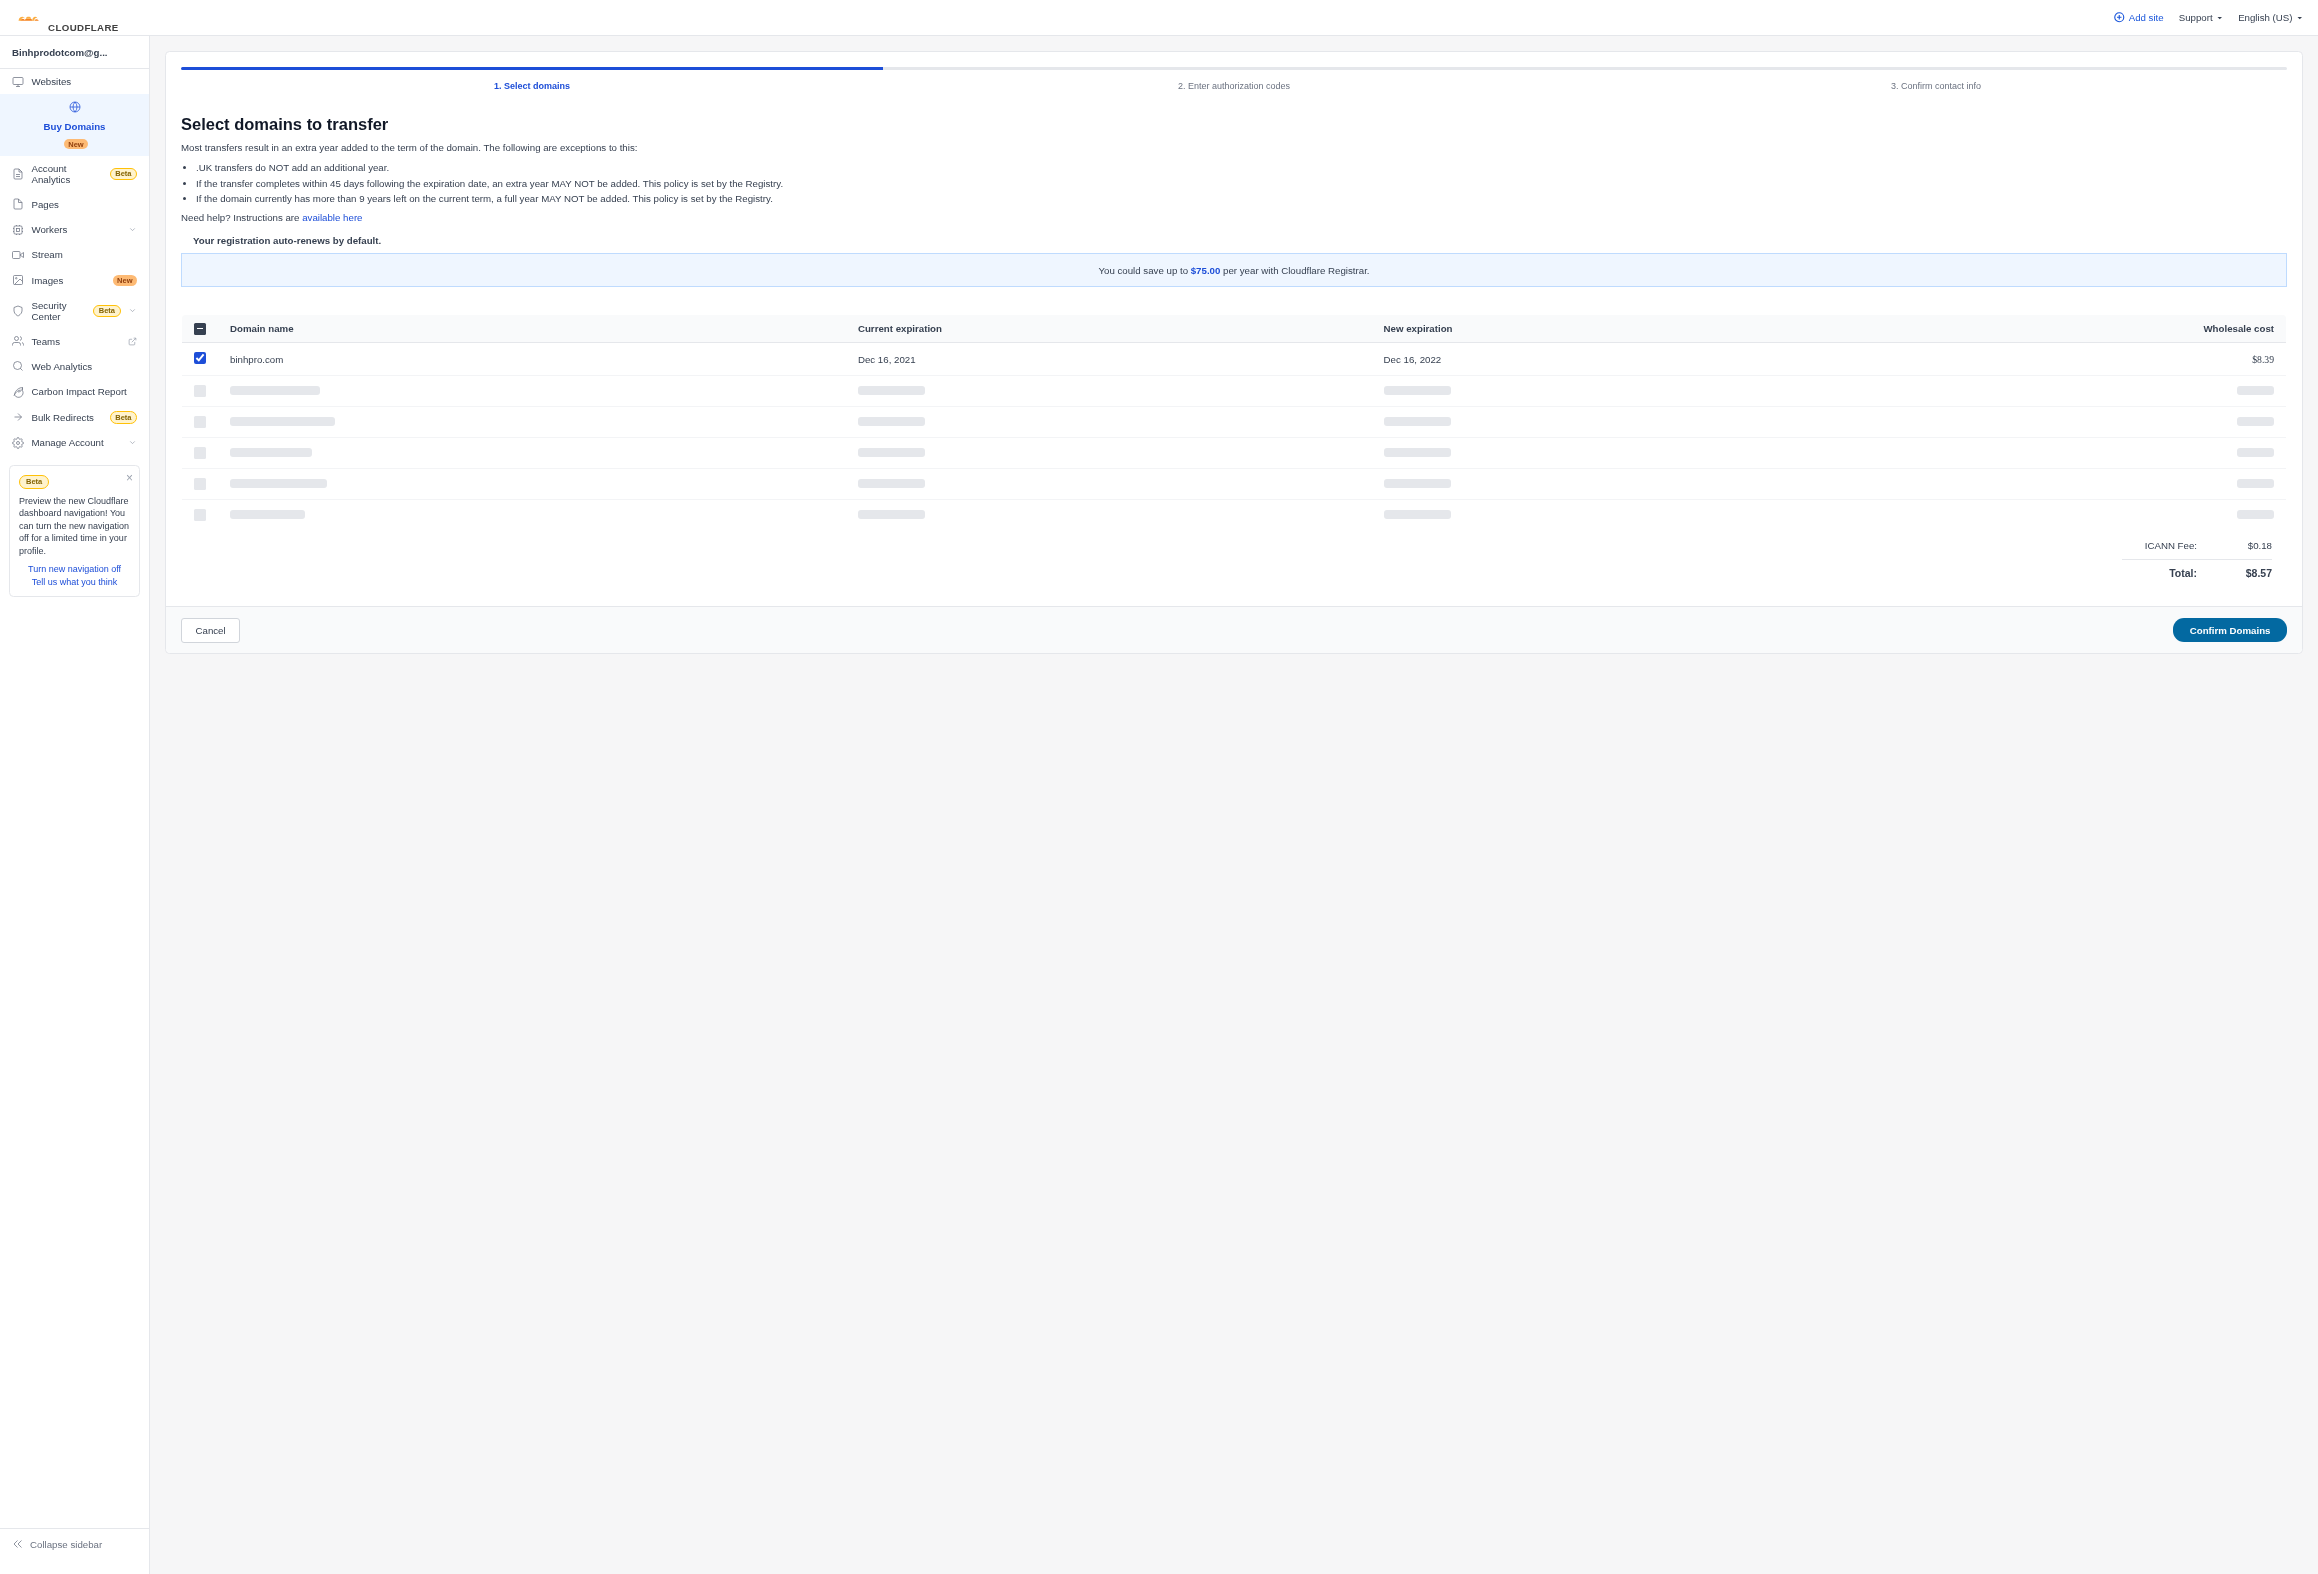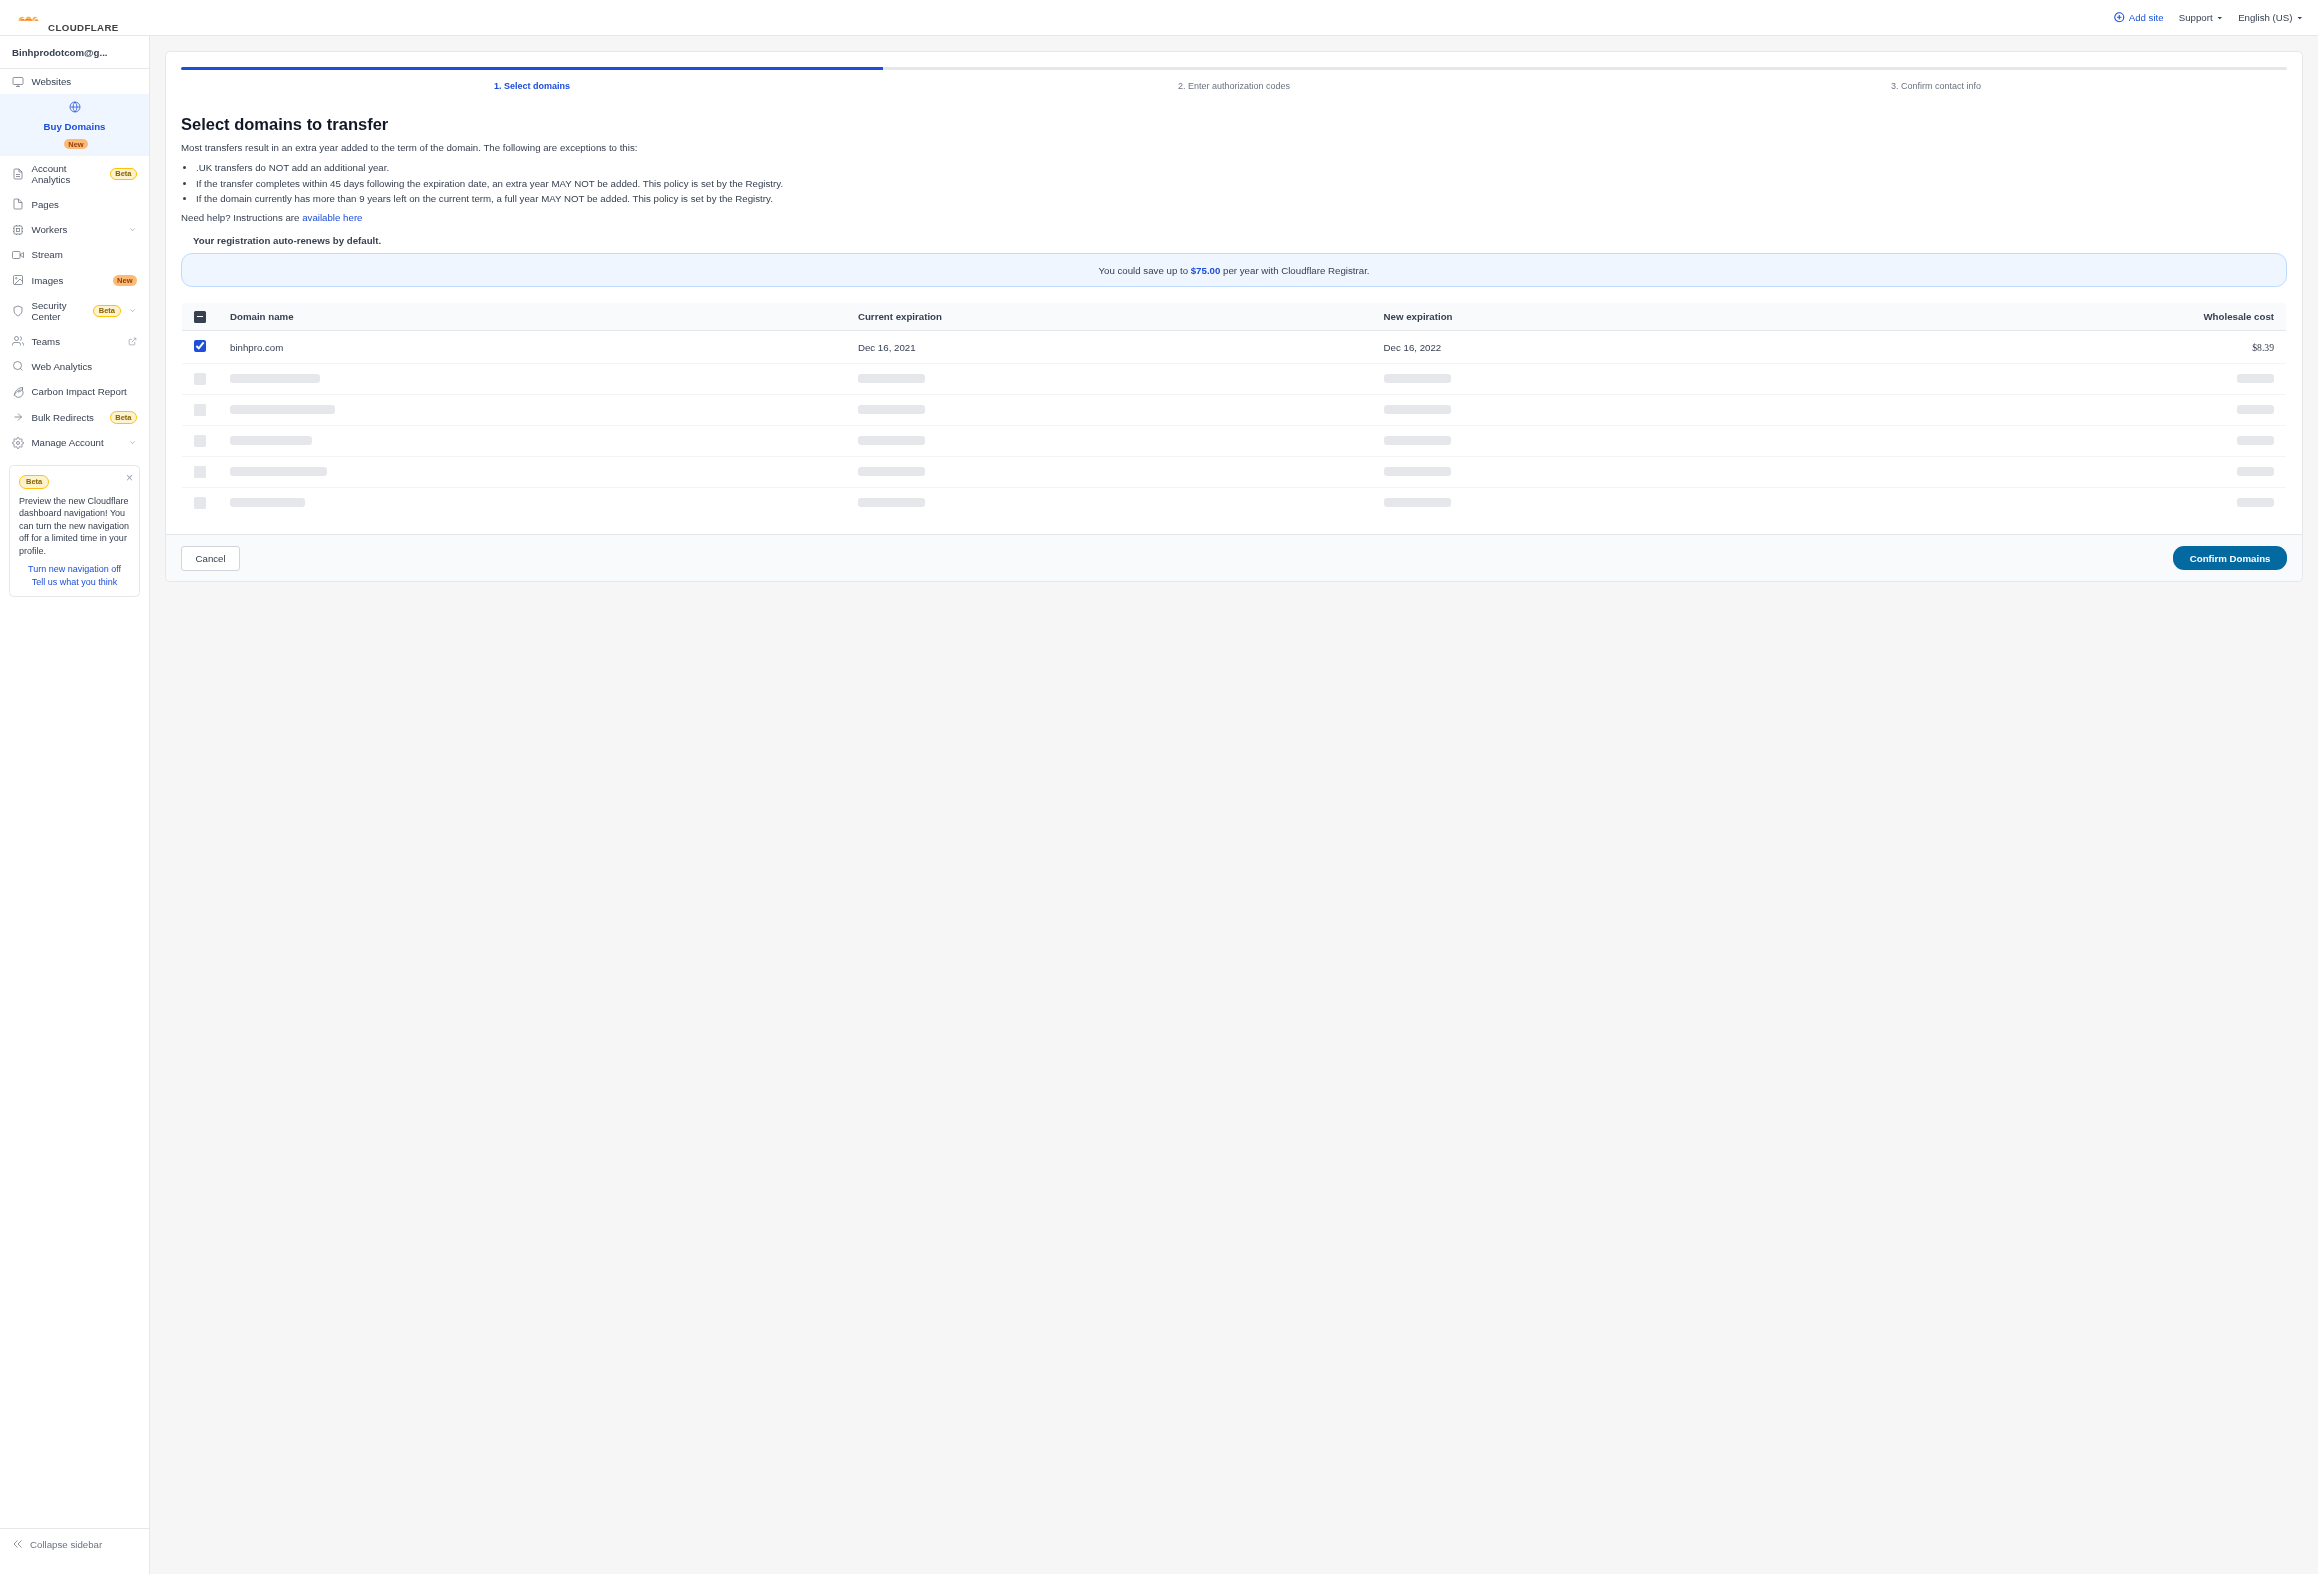--- a/index.html
+++ b/index.html
@@ -81,22 +81,22 @@
     
     .content-body { padding: 15px; }
     .content-body h2 { font-size: 16.5px; font-weight: 600; color: #111827; margin-bottom: 7.5px; }
     .content-body p { font-size: 9.7px; color: #374151; line-height: 1.5; margin-bottom: 4.5px; }
     .content-body ul { margin-left: 15px; margin-bottom: 4px; }
     .content-body ul li { font-size: 9.7px; color: #374151; line-height: 1.6; }
     .available-link { color: #1d4ed8; text-decoration: none; }
     .auto-renew-note { font-size: 9.7px; font-weight: 700; color: #111827; margin: 9px 0 12px 12px; }
 
     .savings-banner {
-      background: #eff6ff; border: 0.7px solid #bfdbfe; border-radius: 11px;
-      padding: 10.5px 15px; text-align: center; font-size: 9.7px; color: #374151; margin-bottom: 15px;
+      background: #eff6ff; border: 0.7px solid #bfdbfe; border-radius: 0;
+      padding: 10.5px 15px; text-align: center; font-size: 9.7px; color: #374151; margin-bottom: 27px;
     }
     .savings-banner strong { color: #1d4ed8; }
 
     
     .domains-table { width: 100%; border-collapse: collapse; border: 0.7px solid #e5e7eb; border-radius: 4.5px; overflow: hidden; }
     .domains-table th {
       background: #f9fafb; padding: 7.5px 12px; text-align: left;
       font-size: 9.7px; font-weight: 600; color: #374151; border-bottom: 0.7px solid #e5e7eb;
     }
     .domains-table th:last-child { text-align: right; }
@@ -456,20 +456,31 @@
                   <span class="skeleton" style="width:12px;height:12px;display:block;border-radius:1.5px;"></span>
                 </td>
               <td><span class="skeleton" style="width:75px;"></span></td>
               <td><span class="skeleton" style="width:67px;"></span></td>
               <td><span class="skeleton" style="width:67px;"></span></td>
               <td style="text-align:right"><span class="skeleton" style="width:37px;"></span></td>
             </tr>
           </tbody>
         </table>
 
+        <div class="totals-section">
+          <div class="total-row">
+            <span class="label">ICANN Fee:</span>
+            <span class="amount">$0.18</span>
+          </div>
+          <hr class="divider">
+          <div class="total-row grand-total">
+            <span class="label">Total:</span>
+            <span class="amount">$8.57</span>
+          </div>
+        </div>
       </div>
 
       <div class="footer-actions">
         <button class="btn-cancel">Cancel</button>
         <button class="btn-confirm">Confirm Domains</button>
       </div>
     </div>
   </main>
 </div>
 

